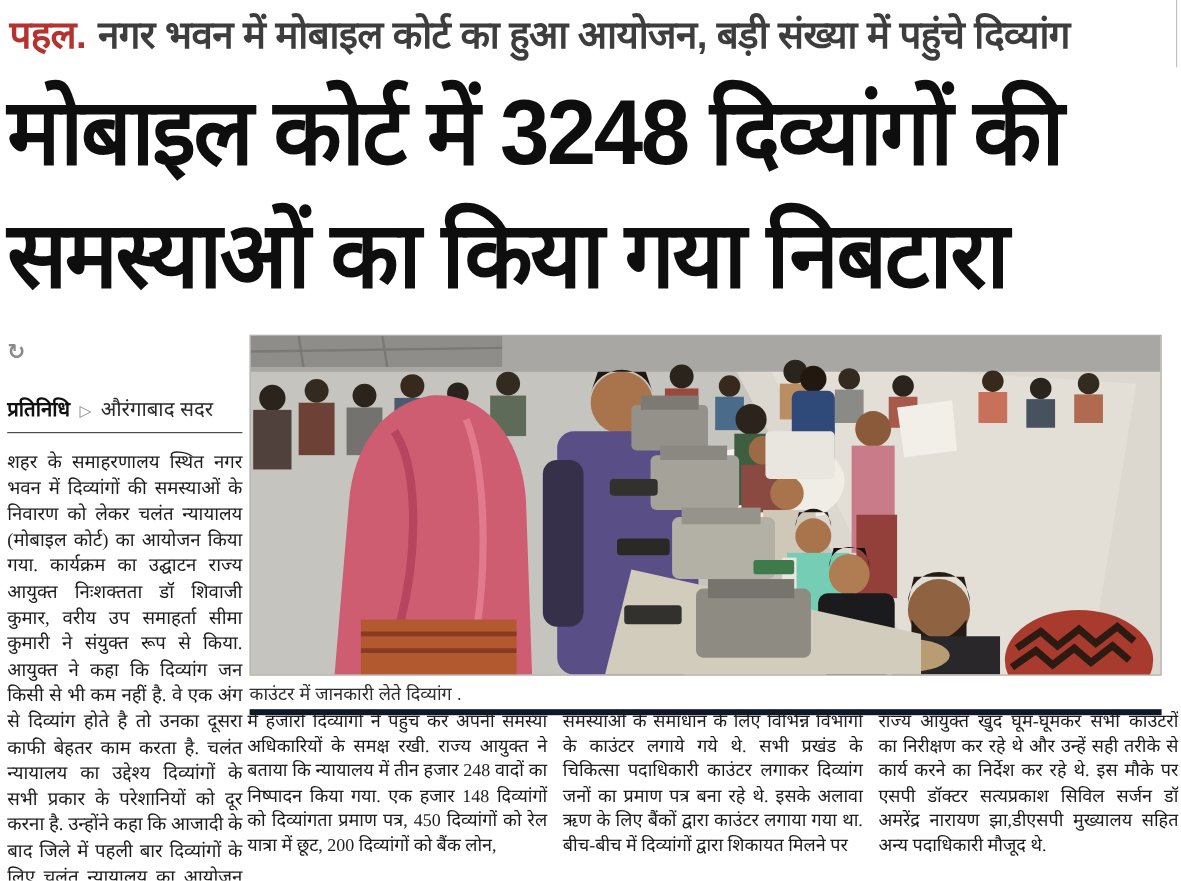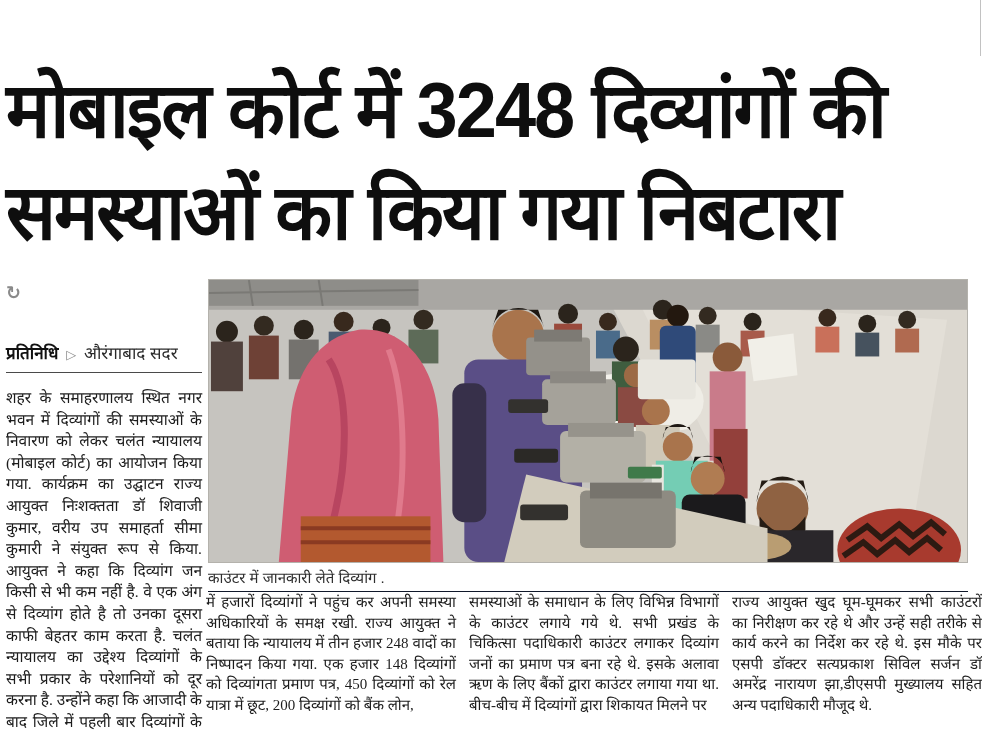--- a/index.html
+++ b/index.html
@@ -18,48 +18,51 @@
   .headline{position:absolute;top:60px;left:6px;width:972px;
             font-family:"Liberation Sans","DejaVu Sans",sans-serif;
             font-weight:900;font-size:74px;line-height:98px;letter-spacing:-2px;
             color:#0e0e0e;transform:scaleY(1.04);transform-origin:top left;}
 
   
   .leftcol{position:absolute;top:280px;left:6px;width:196px;}
   .subhead{display:flex;gap:8px;font-family:"Liberation Sans","DejaVu Sans",sans-serif;
            font-weight:bold;font-size:20px;line-height:27px;color:#171717;}
   .subhead .bullet{color:#8a8a8a;font-size:18px;line-height:27px;}
-  .byline{margin-top:34px;font-size:17px;color:#2a2a2a;
+  .byline{margin-top:22px;font-size:17px;color:#2a2a2a;
           font-family:"Liberation Sans","DejaVu Sans",sans-serif;}
   .byline .b{font-weight:bold;color:#111;}
   .byline .tri{color:#8a8a8a;font-size:13px;padding:0 3px;}
   .byline-rule{margin-top:8px;border-bottom:1.5px solid #4a4a4a;width:100%;}
   .leftbody{margin-top:14px;font-size:15.5px;line-height:21.6px;text-align:justify;color:#1c1c1c;}
 
   
   .photo{position:absolute;top:279px;left:208px;width:760px;height:284px;
          border:1px solid #b4b2ac;box-sizing:border-box;background:#c9c7c2;}
   .photo svg{display:block;width:100%;height:100%;}
   .caption{position:absolute;top:567px;left:208px;width:760px;
            font-family:"Liberation Sans","DejaVu Sans",sans-serif;
-           font-size:15px;color:#2e2e2e;border-bottom:1px solid #0f172a;padding-bottom:4px;}
+           font-size:15px;color:#2e2e2e;border-bottom:5px solid #0f172a;padding-bottom:4px;}
 
   
   .cols{position:absolute;top:592px;left:206px;width:776px;height:142px;
         display:flex;gap:13px;overflow:hidden;}
   .col{flex:1;font-size:15px;line-height:20.6px;text-align:justify;color:#1c1c1c;}
   .col p{margin:0;}
 </style>
 </head>
 <body>
 
 <div class="page">
 
   <div class="edge-line"></div>
 
+  <div class="kicker">
+    <span class="hl">पहल.</span><span>नगर भवन में मोबाइल कोर्ट का हुआ आयोजन, बड़ी संख्या में पहुंचे दिव्यांग</span>
+  </div>
 
   <div class="headline">
     <div>मोबाइल कोर्ट में 3248 दिव्यांगों की</div>
     <div>समस्याओं का किया गया निबटारा</div>
   </div>
 
   <div class="leftcol">
     <div class="subhead">
       <span class="bullet">↻</span>
     </div>

